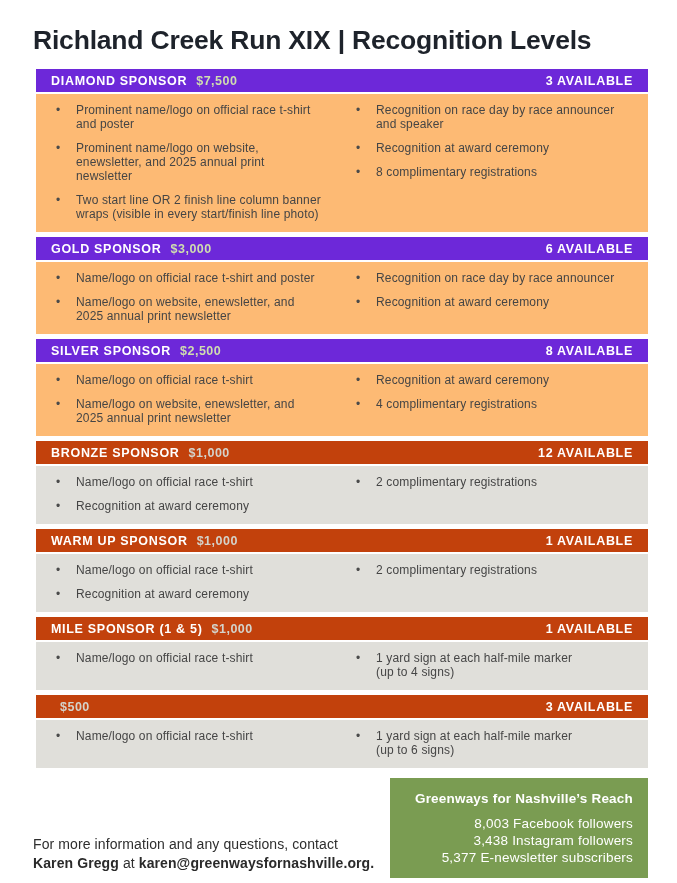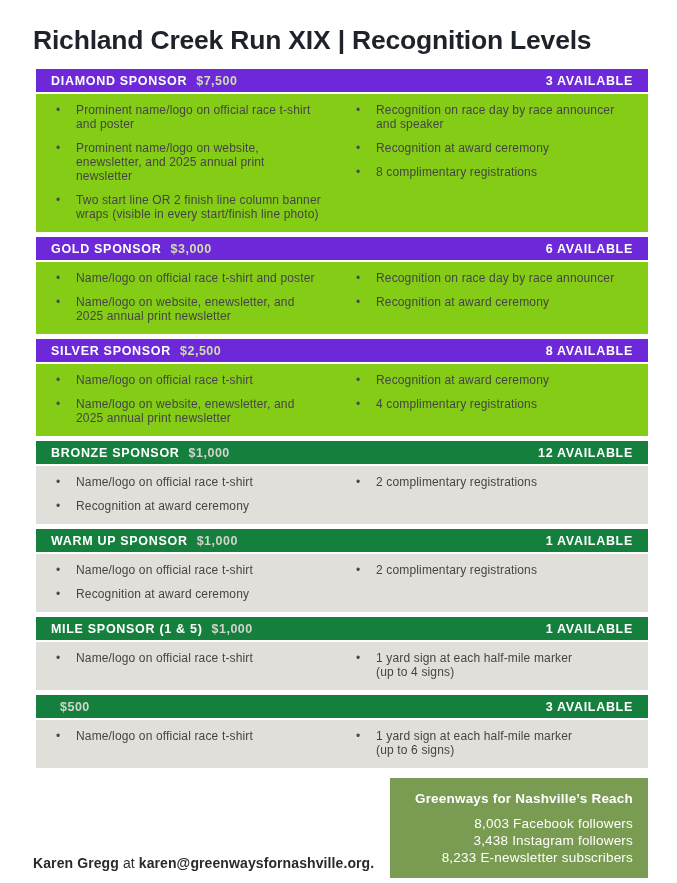--- a/index.html
+++ b/index.html
@@ -37,34 +37,34 @@
     display: flex;
     align-items: center;
     height: 23px;
     padding: 0 15px;
     font-size: 12.5px;
     font-weight: bold;
     letter-spacing: 0.7px;
     color: #ffffff;
   }
   .sec.green .sec-header { background: #6d28d9; }
-  .sec.gray  .sec-header { background: #15803d; }
+  .sec.gray  .sec-header { background: #c2410c; }
 
   .sec-price { margin-left: 9px; letter-spacing: 0.5px; }
   .sec.green .sec-price { color: #cfddb0; }
   .sec.gray  .sec-price { color: #d4d3cb; }
 
   .sec-avail { margin-left: auto; color: #ffffff; }
 
   .sec-body {
     margin-top: 2px;
     display: flex;
     padding: 9px 0 11px 0;
   }
-  .sec.green .sec-body { background: #84cc16; }
+  .sec.green .sec-body { background: #fdba74; }
   .sec.gray  .sec-body { background: #e0dfda; }
 
   .col { width: 50%; list-style: none; }
   .col li {
     position: relative;
     font-size: 12px;
     line-height: 14px;
     letter-spacing: 0.15px;
     color: #454545;
     margin-bottom: 10px;
@@ -245,25 +245,25 @@
         </ul>
         <ul class="col right">
           <li>1 yard sign at each half-mile marker
 (up to 6 signs)</li>
         </ul>
       </div>
     </section>
 
     <div class="footer">
       <p class="contact">
-        <br>
+        <span>For more information and any questions, contact</span><br>
         <b>Karen Gregg</b><span> at </span><b>karen@greenwaysfornashville.org.</b>
       </p>
       <div class="reach-box">
         <div class="reach-title">Greenways for Nashville’s Reach</div>
         <div class="reach-stat">8,003 Facebook followers</div>
         <div class="reach-stat">3,438 Instagram followers</div>
-        <div class="reach-stat">8,233 E-newsletter subscribers</div>
+        <div class="reach-stat">5,377 E-newsletter subscribers</div>
       </div>
     </div>
 
   </div>
 </div>
 
 </body></html>

